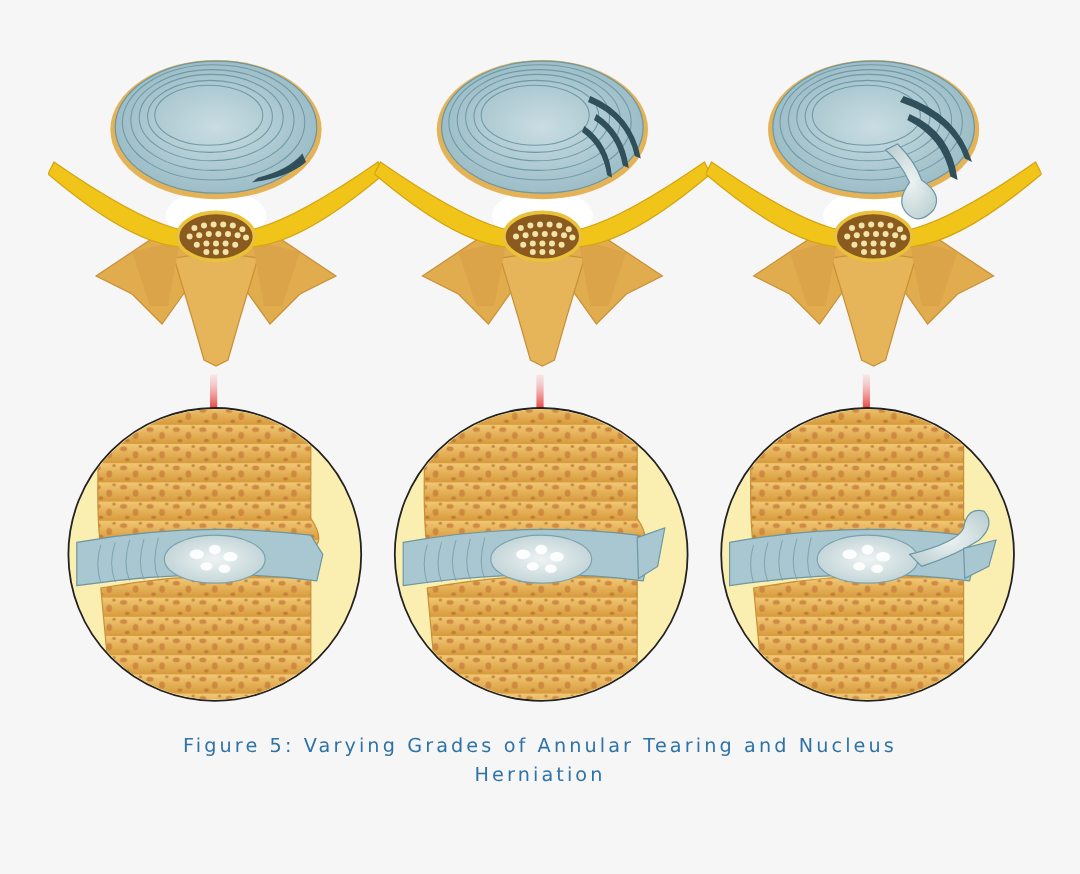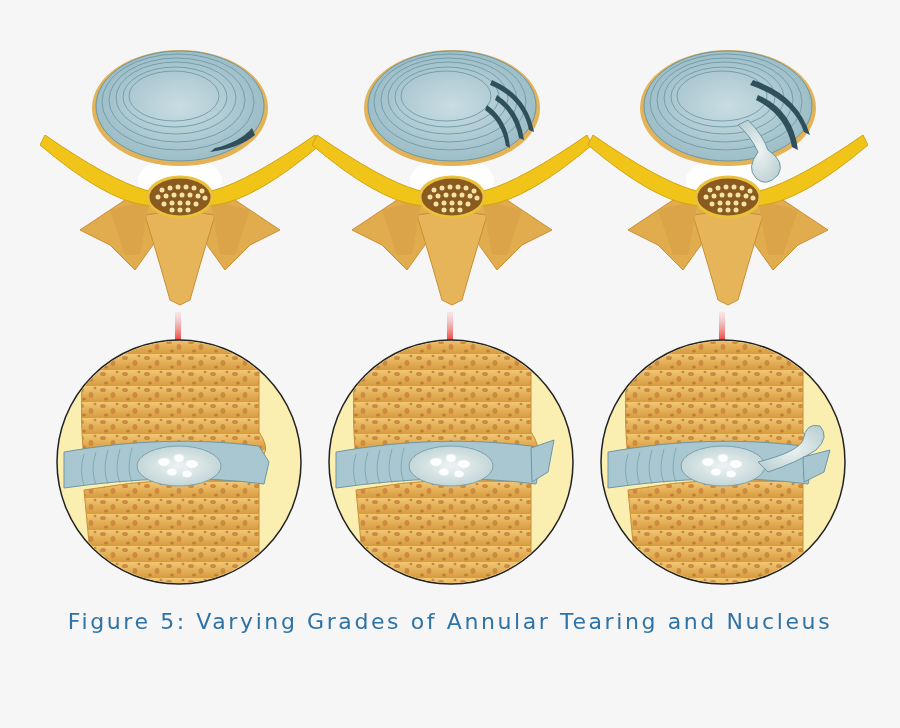--- a/index.html
+++ b/index.html
@@ -1,21 +1,21 @@
 <!DOCTYPE html>
 <html><head>
 <meta charset="utf-8">
 <style>
   html,body{margin:0;padding:0;}
   body{width:900px;height:728px;background:#f6f6f6;position:relative;overflow:hidden;font-family:"DejaVu Sans",sans-serif;}
   .panel{position:absolute;}
   .vert{width:280px;height:270px;}
   .zoomc{width:250px;height:280px;}
   svg{display:block;}
-  .caption{position:absolute;left:0;top:610px;width:900px;text-align:center;color:#2e73a8;font-size:22px;letter-spacing:2.6px;line-height:24px;}
+  .caption{position:absolute;left:0;top:610px;width:900px;text-align:center;color:#2e73a8;font-size:16px;letter-spacing:2.6px;line-height:24px;}
 </style>
 </head>
 <body>
 
 <svg width="0" height="0" style="position:absolute">
   <defs>
     <linearGradient id="boneG" x1="0" y1="0" x2="0" y2="1">
       <stop offset="0" stop-color="#f1c774"></stop>
         <stop offset="1" stop-color="#d79a3c"></stop>
     </linearGradient>
@@ -184,13 +184,14 @@
 <div class="panel zoomc" style="left:598px;top:322px;">
   <svg width="250" height="280" viewBox="0 0 250 280">
       <use href="#sagittal"></use>
     <path d="M160 140 Q200 130 205 118 Q208 100 222 104 Q232 115 218 128 Q200 140 170 150 Z" fill="url(#nucG)" stroke="#6c97a3" stroke-width="1"></path>
     <path d="M205 135 L232 128 L226 150 L206 160 Z" fill="#a9c7d0" stroke="#6c97a3" stroke-width="1"></path>
     </svg>
 </div>
 
 <div class="caption">
   <div>Figure 5: Varying Grades of Annular Tearing and Nucleus</div>
+  <div>Herniation</div>
 </div>
 
 </body></html>

